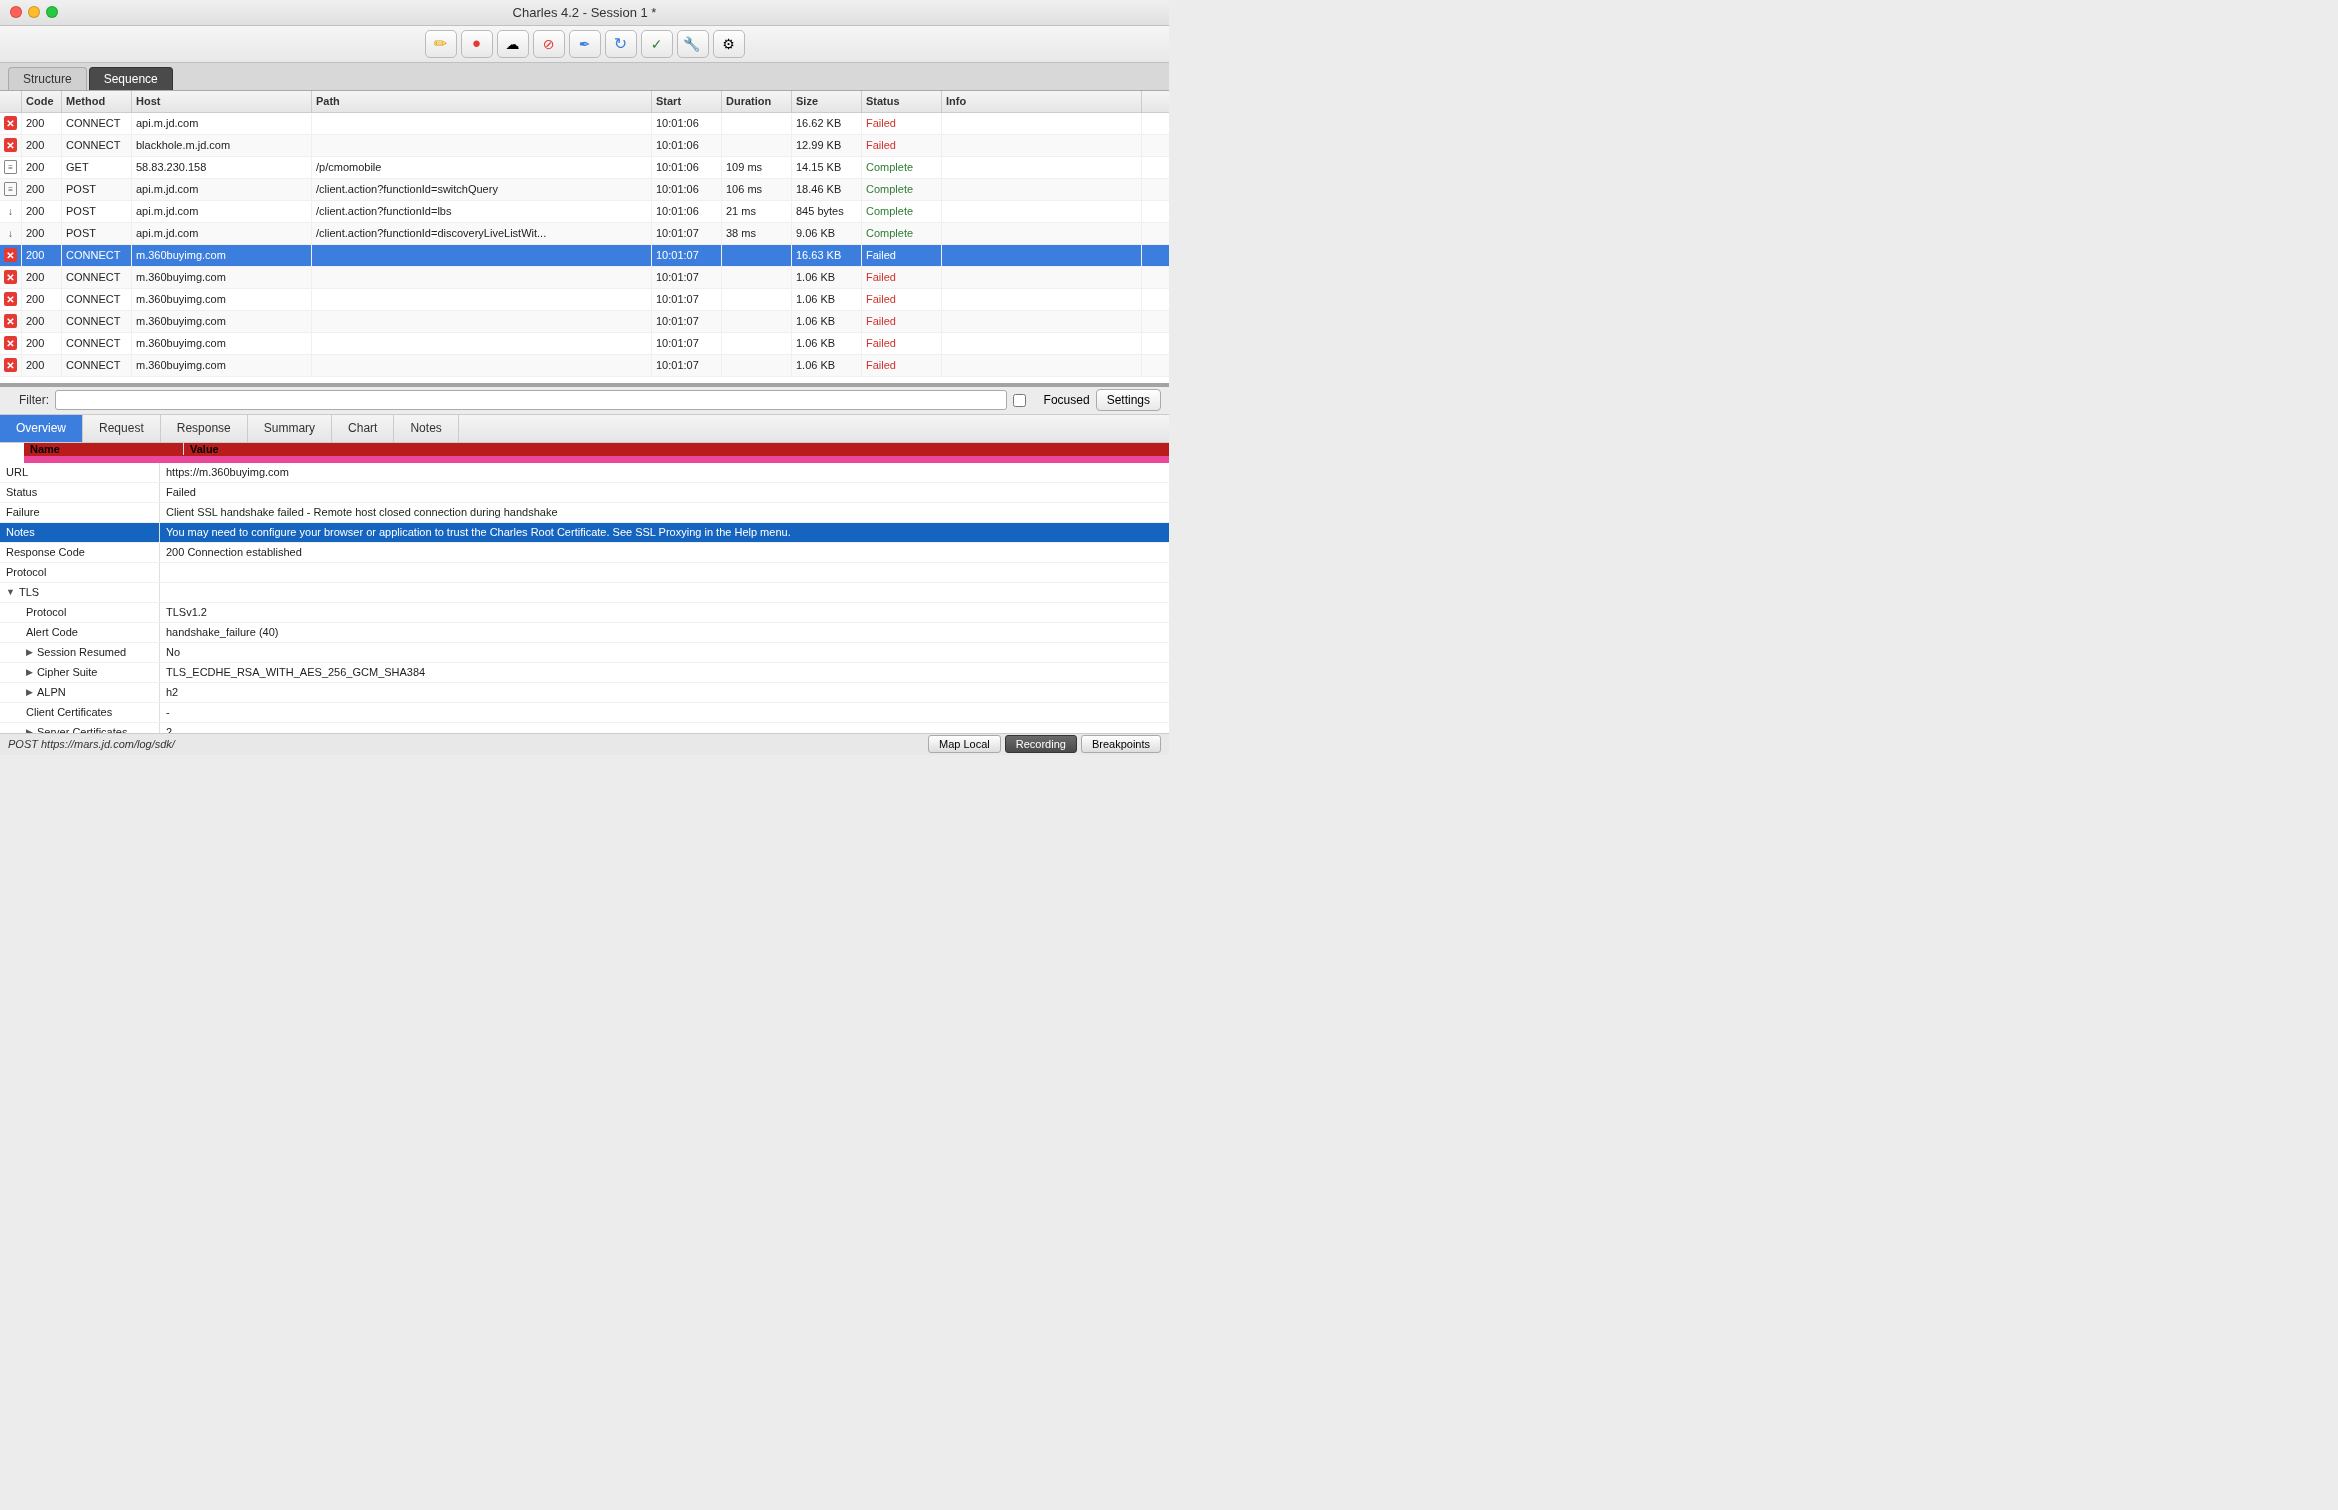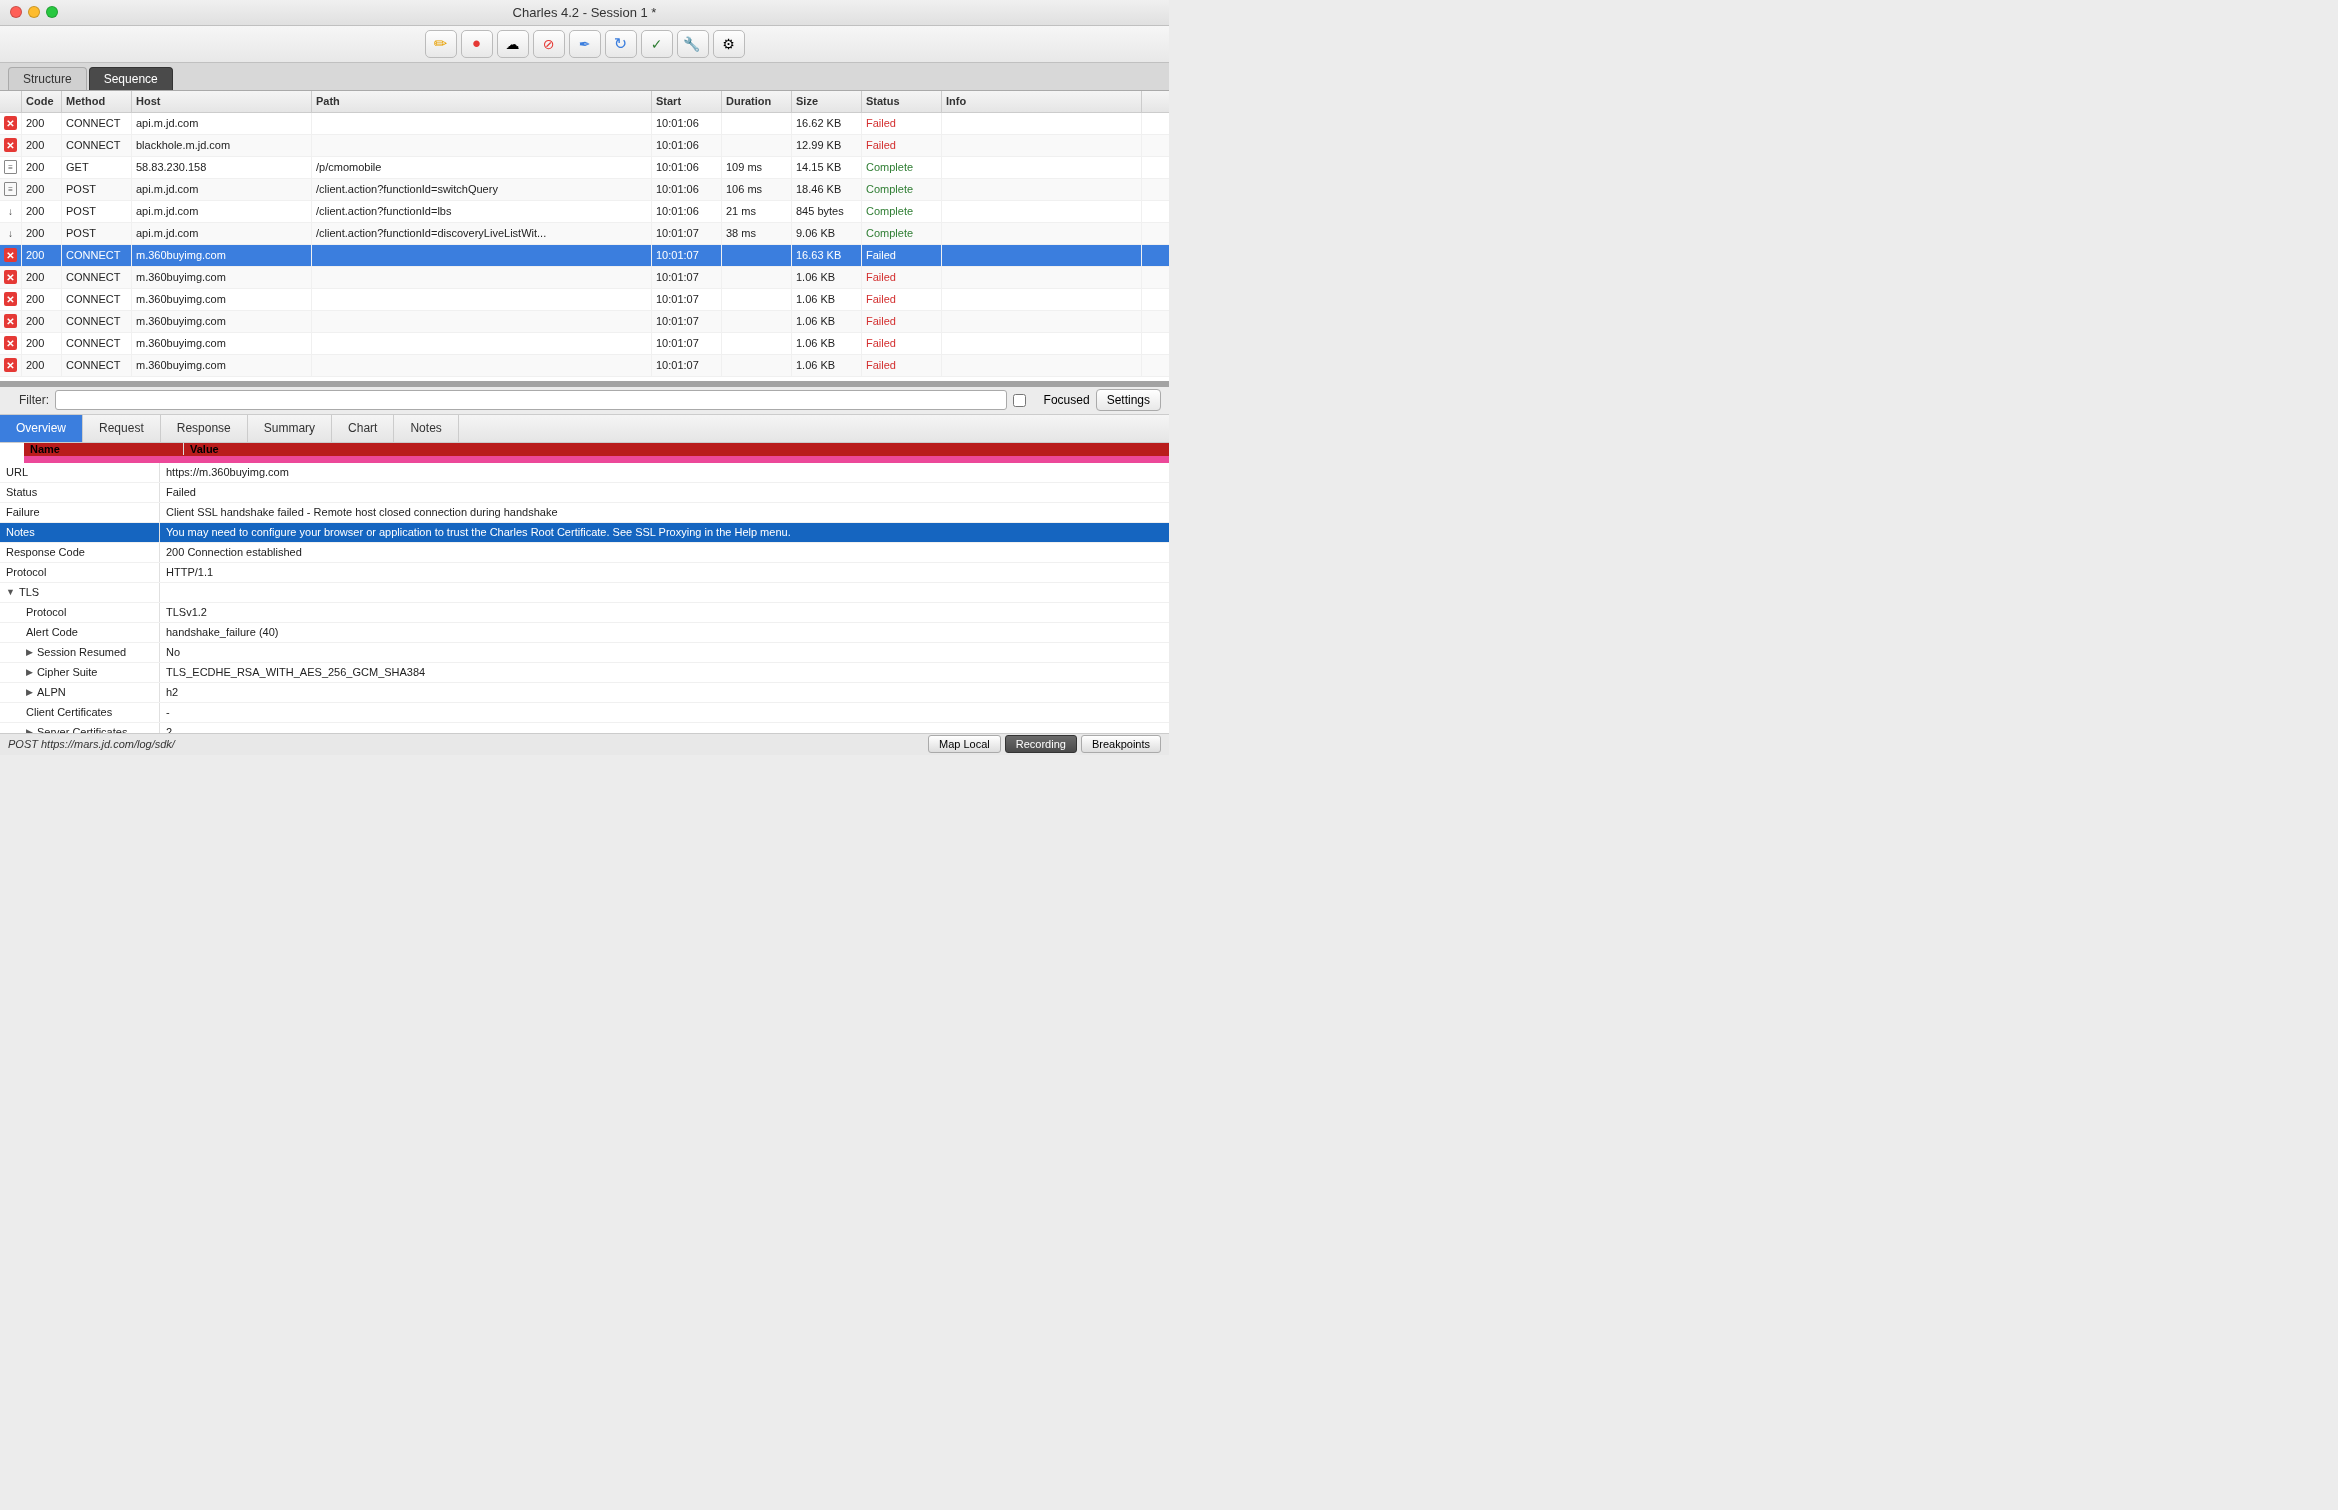--- a/index.html
+++ b/index.html
@@ -91,21 +91,21 @@
       background: #4a4a4a;
       color: white;
       border-color: #333;
     }
 
     
     .table-section {
       background: white;
       height: 320px;
       overflow-y: auto;
-      border-bottom: 6px solid #a3a3a3;
+      border-bottom: 4px solid #a3a3a3;
     }
 
     
     .col-headers {
       display: flex;
       background: linear-gradient(to bottom, #f5f5f5, #e5e5e5);
       border-bottom: 1px solid #ccc;
       position: sticky;
       top: 0;
       z-index: 10;
@@ -646,21 +646,20 @@
           <div class="detail-row selected-row">
       <div class="detail-name" style="padding-left:6px">Notes</div>
       <div class="detail-value">You may need to configure your browser or application to trust the Charles Root Certificate. See SSL Proxying in the Help menu.</div>
     </div>
           <div class="detail-row">
       <div class="detail-name" style="padding-left:6px">Response Code</div>
       <div class="detail-value">200 Connection established</div>
     </div>
           <div class="detail-row">
       <div class="detail-name" style="padding-left:6px">Protocol</div>
-      <div class="detail-value">HTTP/1.1</div>
     </div>
           <div class="detail-row">
       <div class="detail-name" style="padding-left:6px"><span class="expand-arrow">▼</span>TLS</div>
     </div>
           <div class="detail-row">
       <div class="detail-name" style="padding-left:26px">Protocol</div>
       <div class="detail-value">TLSv1.2</div>
     </div>
           <div class="detail-row">
       <div class="detail-name" style="padding-left:26px">Alert Code</div>

